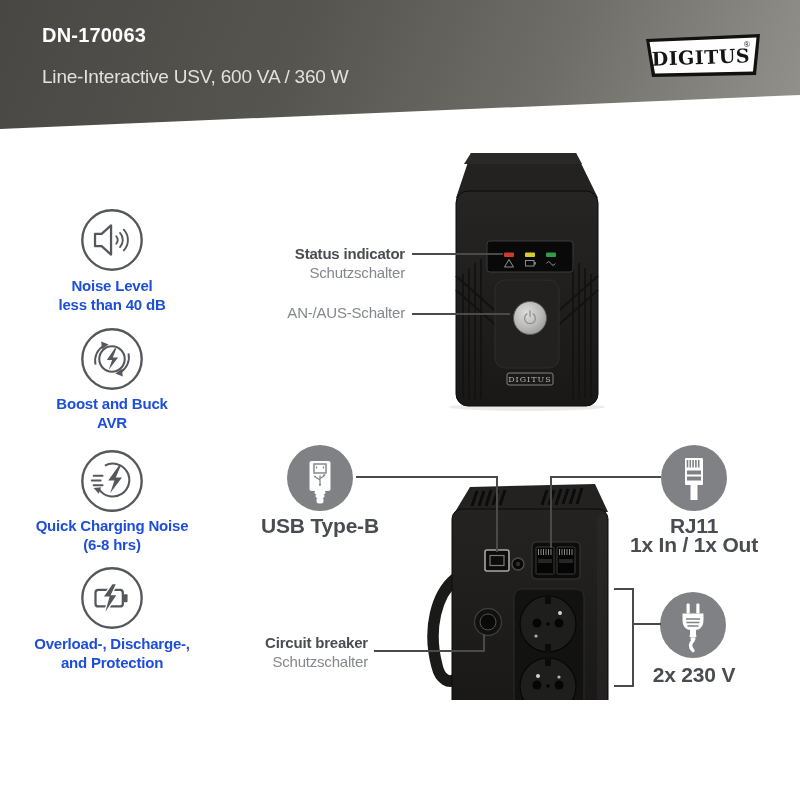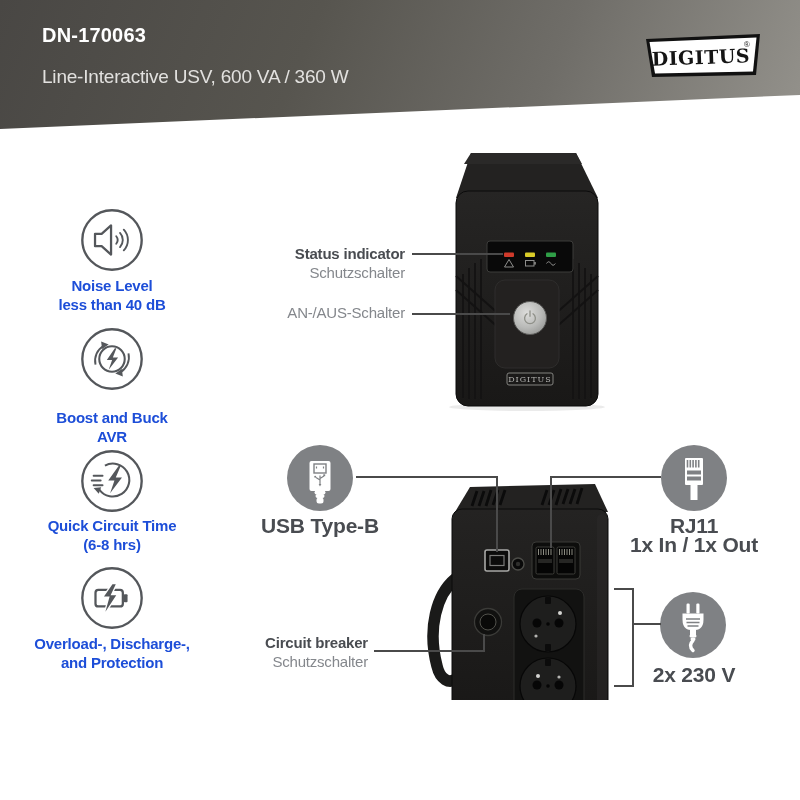--- a/index.html
+++ b/index.html
@@ -58,34 +58,34 @@
 
   <svg class="ficon" style="top:326px" viewBox="0 0 70 70">
     <circle cx="35" cy="35" r="31.5" fill="none" stroke="#54575b" stroke-width="2.5"></circle>
     <circle cx="35" cy="35" r="13.5" fill="none" stroke="#54575b" stroke-width="2.2"></circle>
     <path d="M17.5 41 A18.5 18.5 0 0 1 26.5 20.8" fill="none" stroke="#54575b" stroke-width="2"></path>
     <polygon points="23.5,16.5 31.5,19.5 24.5,24.5" fill="#54575b"></polygon>
     <path d="M52.5 29 A18.5 18.5 0 0 1 43.5 49.2" fill="none" stroke="#54575b" stroke-width="2"></path>
     <polygon points="46.5,53.5 38.5,50.5 45.5,45.5" fill="#54575b"></polygon>
     <path d="M38 23.5 L29.5 36 h5.6 L31.5 46.5 L41.5 33.5 h-5.6 L39.7 23.5 z" fill="#54575b"></path>
   </svg>
-  <div class="flabel" style="top:408px">
+  <div class="flabel" style="top:394px">
     <div>Boost and Buck</div>
     <div>AVR</div>
   </div>
 
   <svg class="ficon" style="top:448px" viewBox="0 0 70 70">
     <circle cx="35" cy="35" r="31.5" fill="none" stroke="#54575b" stroke-width="2.5"></circle>
     <path d="M27.5 18.6 A17.5 17.5 0 1 1 21.5 44" fill="none" stroke="#54575b" stroke-width="2.2"></path>
     <polygon points="15.5,42.5 23.5,41.5 21,48.5" fill="#54575b"></polygon>
     <path d="M15.5 29.5 h9.5 M13.5 34.5 h9.5 M15.5 39.5 h9.5" stroke="#54575b" stroke-width="2" stroke-linecap="round"></path>
     <path d="M42 19 L31 34.5 h6.6 L33 48 L45.6 31.3 h-6.6 L44.2 19 z" fill="#54575b"></path>
   </svg>
   <div class="flabel" style="top:516px">
-    <div>Quick Circuit Time</div>
+    <div>Quick Charging Noise</div>
     <div>(6-8 hrs)</div>
   </div>
 
   <svg class="ficon" style="top:565px" viewBox="0 0 70 70">
     <circle cx="35" cy="35" r="31.5" fill="none" stroke="#54575b" stroke-width="2.5"></circle>
     <rect x="17.5" y="26.5" width="29" height="17.5" rx="3" fill="none" stroke="#54575b" stroke-width="2.4"></rect>
     <rect x="47.5" y="31" width="4" height="8.5" rx="1" fill="#54575b"></rect>
     <path d="M35.5 20.5 l-9 13 h6 l-4.5 16 L39.5 32 h-6 l5.5 -11.5 z" fill="#54575b" stroke="#ffffff" stroke-width="2.8" stroke-linejoin="round" style="paint-order:stroke"></path>
   </svg>
   <div class="flabel" style="top:634px">

